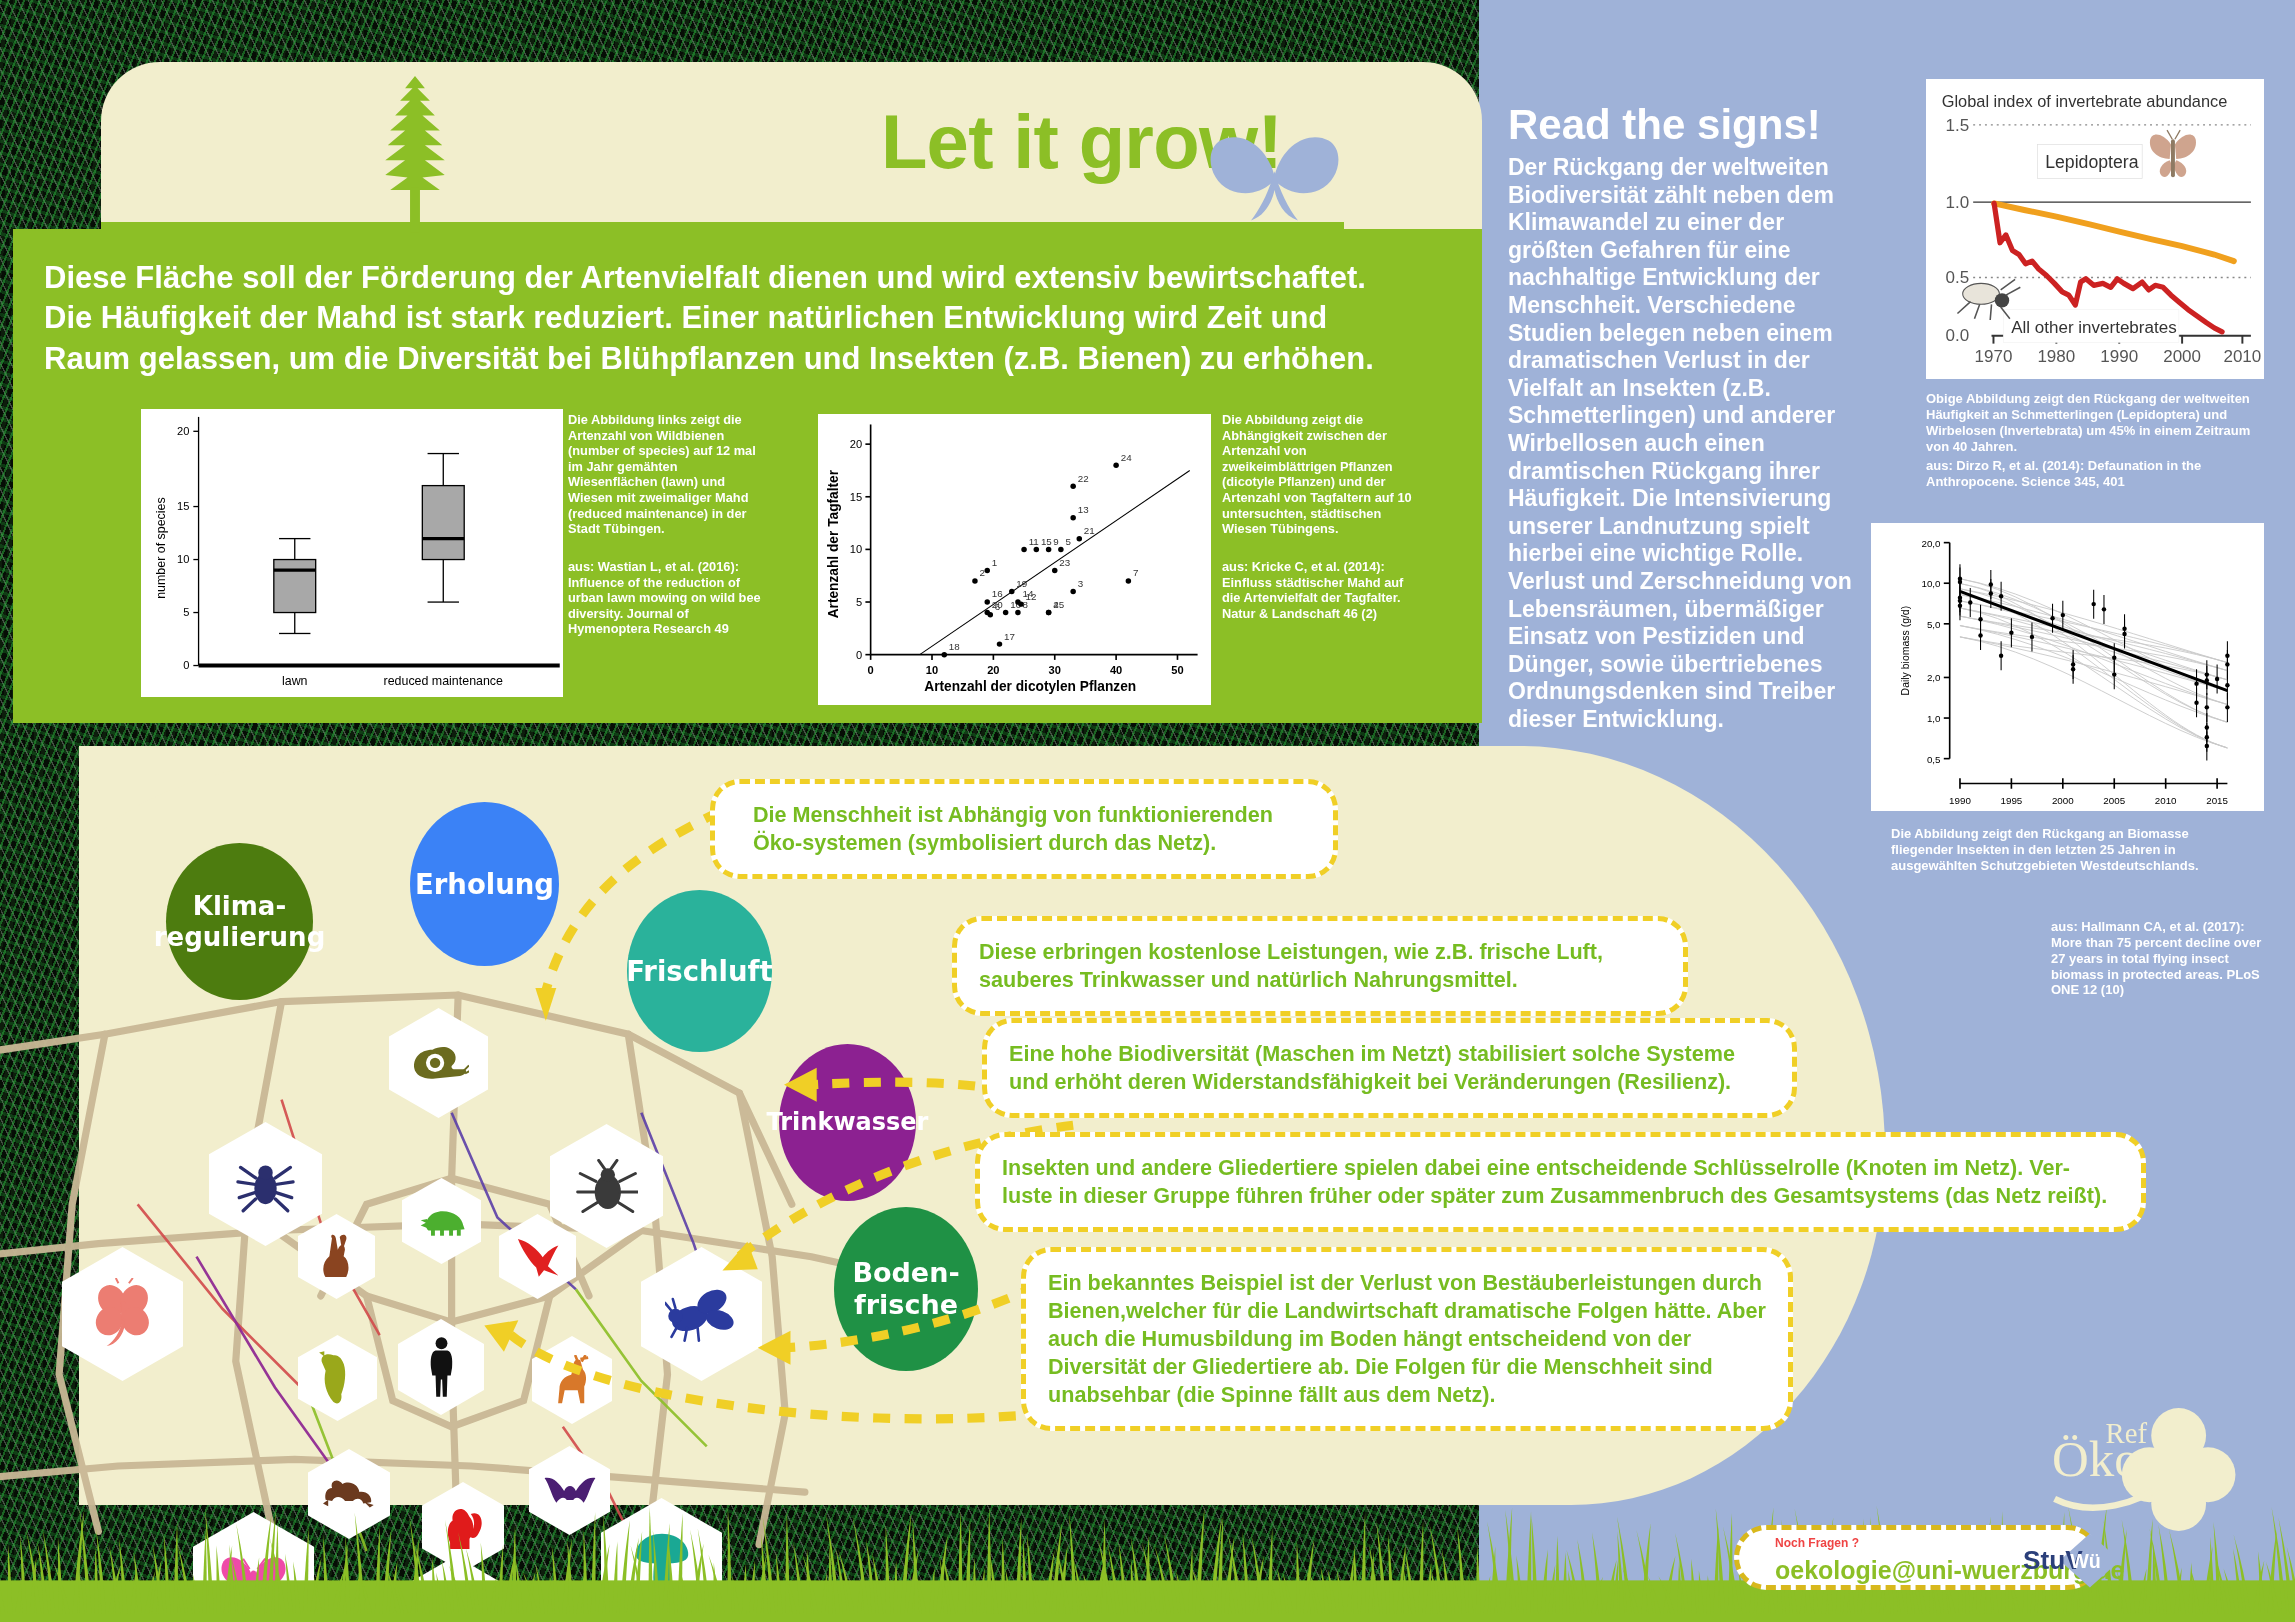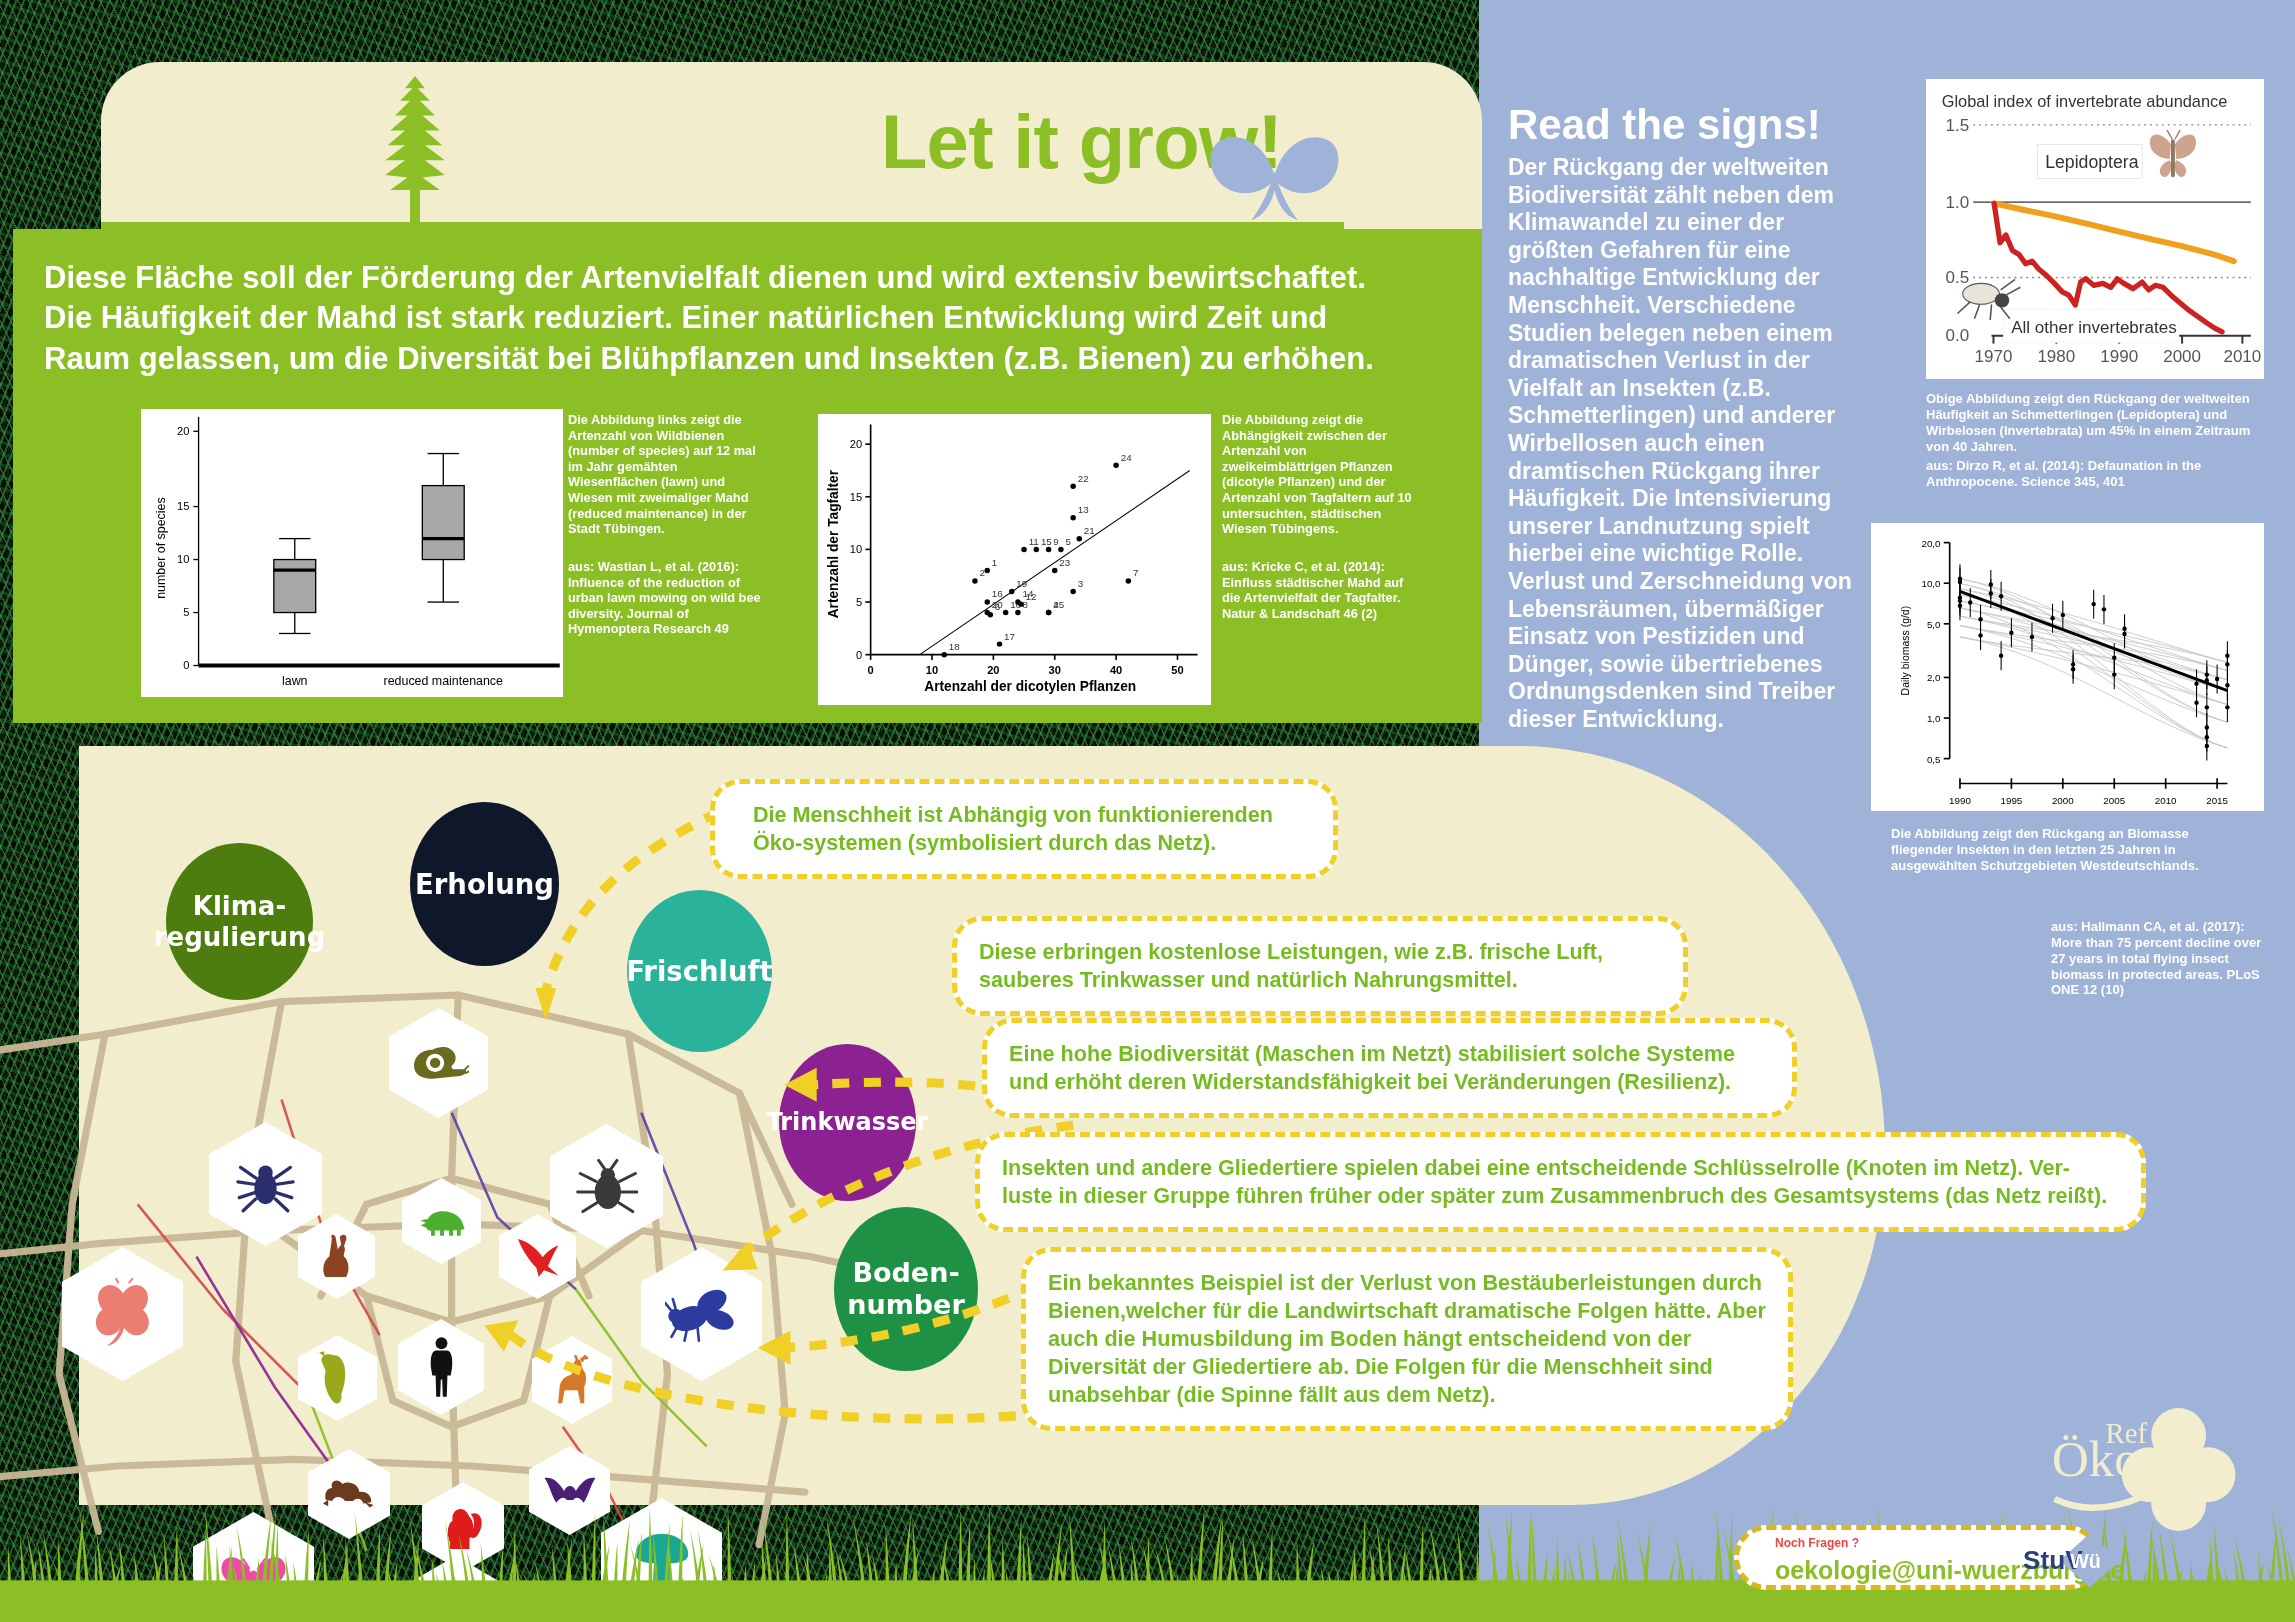--- a/index.html
+++ b/index.html
@@ -725,32 +725,32 @@
   <svg width="63" height="81" viewBox="0 0 96 124">
     <path fill="#d9762a" d="M48 2 L55 12 L49 12 L59 22 L51 22 L63 34 L53 34 L67 46 L55 46 L69 58 L55 58 L71 70 L55 70 L71 82 L53 84 L67 94 L29 94 L43 84 L25 82 L41 70 L25 70 L41 58 L27 58 L41 46 L29 46 L43 34 L33 34 L45 22 L37 22 L47 12 L41 12 Z"></path>
     <rect x="44" y="92" width="8" height="32" fill="#d9762a"></rect>
   </svg>
 </div>
 
 <div class="svc" style="left: 166px; top: 843px; width: 147px; height: 157px; font-size: 26px; background: #4d7c0f;">
   <span style="white-space:pre-line;">Klima-
 regulierung</span>
 </div>
-<div class="svc" style="left: 410px; top: 802px; width: 149px; height: 164px; font-size: 27.5px; background: #0f172a;">
+<div class="svc" style="left: 410px; top: 802px; width: 149px; height: 164px; font-size: 27.5px; background: #3b82f6;">
   <span style="white-space:pre-line;">Erholung</span>
 </div>
 <div class="svc" style="left: 627px; top: 890px; width: 145px; height: 162px; font-size: 27.5px; background: rgb(42, 178, 155);">
   <span style="white-space:pre-line;">Frischluft</span>
 </div>
 <div class="svc" style="left: 779px; top: 1044px; width: 137px; height: 157px; font-size: 24px; background: rgb(140, 33, 145);">
   <span style="white-space:pre-line;">Trinkwasser</span>
 </div>
 <div class="svc" style="left: 834px; top: 1207px; width: 144px; height: 164px; font-size: 27px; background: rgb(31, 145, 69);">
   <span style="white-space:pre-line;">Boden-
-number</span>
+frische</span>
 </div>
 
 <svg style="position:absolute;left:0;top:772px;pointer-events:none;" width="1178" height="687" viewBox="0 0 1800 1050">
   <g stroke="#f0cf26" stroke-width="14" fill="none" stroke-dasharray="26 22" stroke-linecap="butt">
     <path d="M1100 60 C 1000 110 870 180 830 350"></path>
     <path d="M1490 480 C 1400 470 1290 475 1240 478"></path>
     <path d="M1640 540 C 1480 560 1280 620 1130 740"></path>
     <path d="M1670 740 C 1560 810 1380 870 1200 880"></path>
     <path d="M1600 980 C 1300 1010 900 960 780 860"></path>
   </g>

